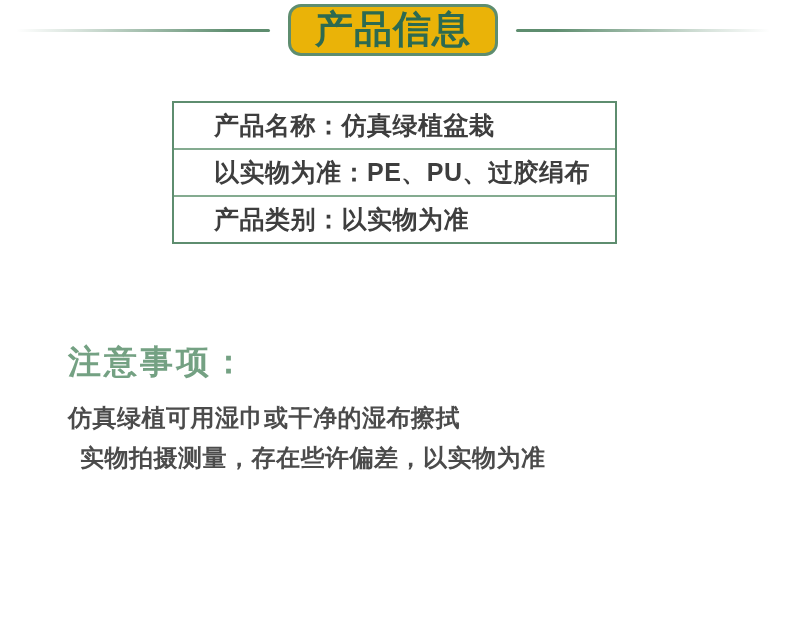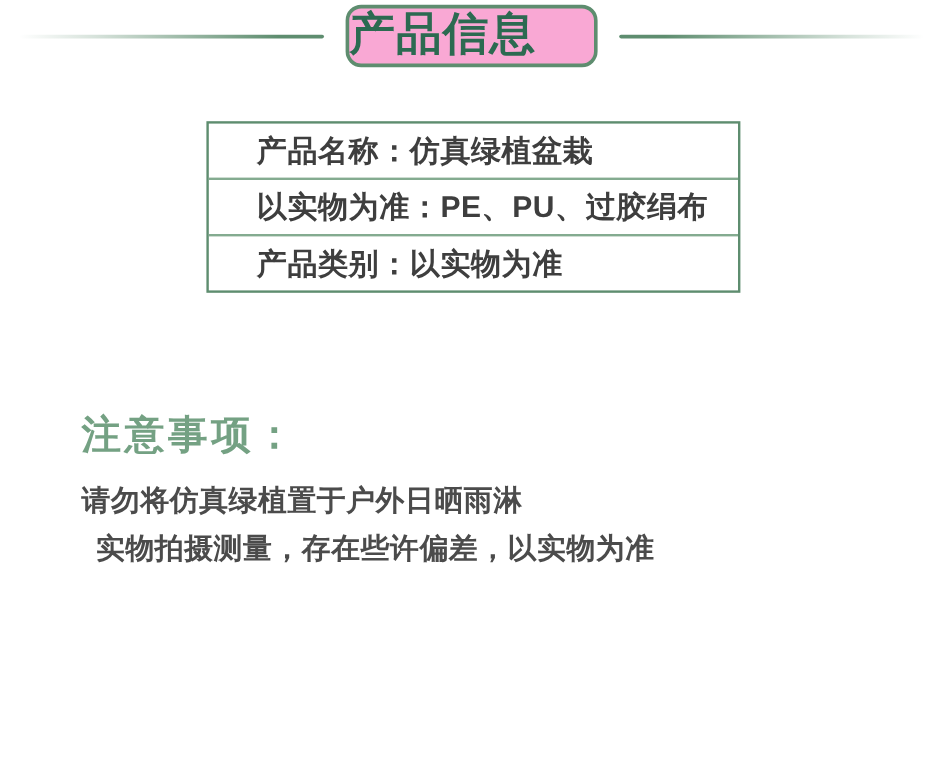--- a/index.html
+++ b/index.html
@@ -39,24 +39,24 @@
   .header .rule.right {
     margin-right: 20px;
     margin-left: 18px;
     background: linear-gradient(to left, rgba(94,141,111,0), rgba(94,141,111,0.25) 25%, #5e8d6f 85%);
   }
   .title-banner {
     width: 204px;
     height: 46px;
     border: 3px solid #5e8d6f;
     border-radius: 13px;
-    background: #f9a8d4;
+    background: #eab308;
     display: flex;
     align-items: center;
-    justify-content: flex-start;
+    justify-content: center;
     font-family: Liberation Serif, serif;
   }
   .title-banner .title-text {
     font-size: 38px;
     font-weight: bold;
     color: #2c6a51;
     letter-spacing: 1px;
     line-height: 1;
     padding-bottom: 2px;
   }
@@ -138,18 +138,18 @@
       <span>以实物为准：PE、PU、过胶绢布</span>
     </div>
     <div class="spec-row">
       <span>产品类别：以实物为准</span>
     </div>
   </div>
 
   <div class="notes">
     <div class="notes-heading">注意事项：</div>
     <div class="note-list">
-      <div class="note-item">请勿将仿真绿植置于户外日晒雨淋</div>
+      <div class="note-item">仿真绿植可用湿巾或干净的湿布擦拭</div>
       <div class="note-item">实物拍摄测量，存在些许偏差，以实物为准</div>
     </div>
   </div>
 
 </div>
 
 </body></html>

